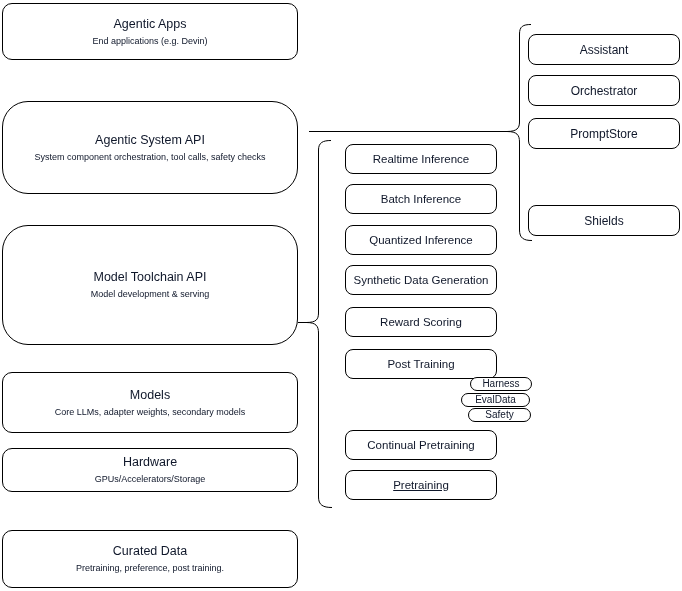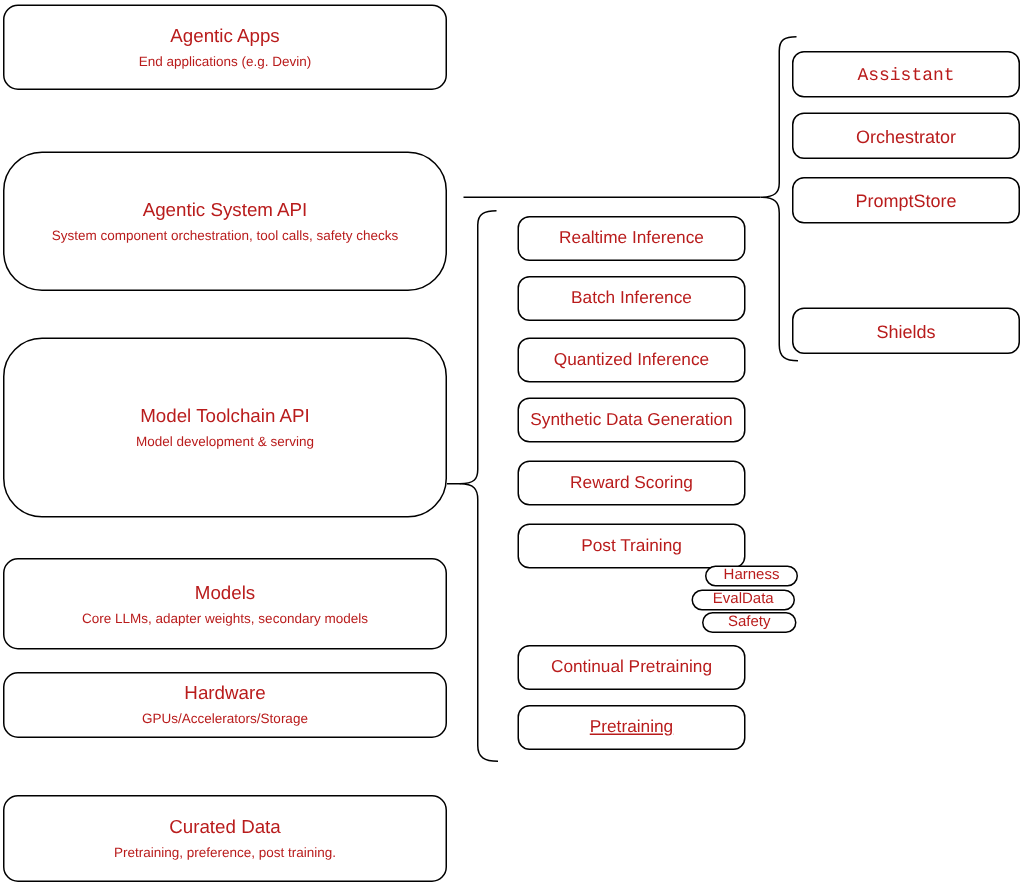--- a/index.html
+++ b/index.html
@@ -1,21 +1,21 @@
 <!DOCTYPE html>
 <html><head>
 <meta charset="utf-8">
 <style>
   html,body{margin:0;padding:0;background:#ffffff;}
   .canvas{
     position:relative;
     width:682px;height:591px;
     background:#ffffff;
     font-family:"Liberation Sans","DejaVu Sans",sans-serif;
-    color:#b91c1c;
+    color:#0f172a;
     overflow:hidden;
   }
   .node{
     position:absolute;
     box-sizing:border-box;
     border:1px solid #000000;
     background:#ffffff;
     display:flex;flex-direction:column;
     align-items:center;justify-content:center;
     text-align:center;
@@ -113,21 +113,21 @@
   <div class="pill" style="left:470px;top:377px;width:62px;height:14px;">
     <span>Harness</span>
   </div>
   <div class="pill" style="left:461px;top:393px;width:69px;height:14px;">
     <span>EvalData</span>
   </div>
   <div class="pill" style="left:468px;top:408px;width:63px;height:14px;">
     <span>Safety</span>
   </div>
 
-  <div class="node right-node" style="top:34px;font-family:Liberation Mono, monospace;">
+  <div class="node right-node" style="top:34px;">
     <span>Assistant</span>
   </div>
   <div class="node right-node" style="top:75px;">
     <span>Orchestrator</span>
   </div>
   <div class="node right-node" style="top:118px;">
     <span>PromptStore</span>
   </div>
   <div class="node right-node" style="top:205px;">
     <span>Shields</span>

